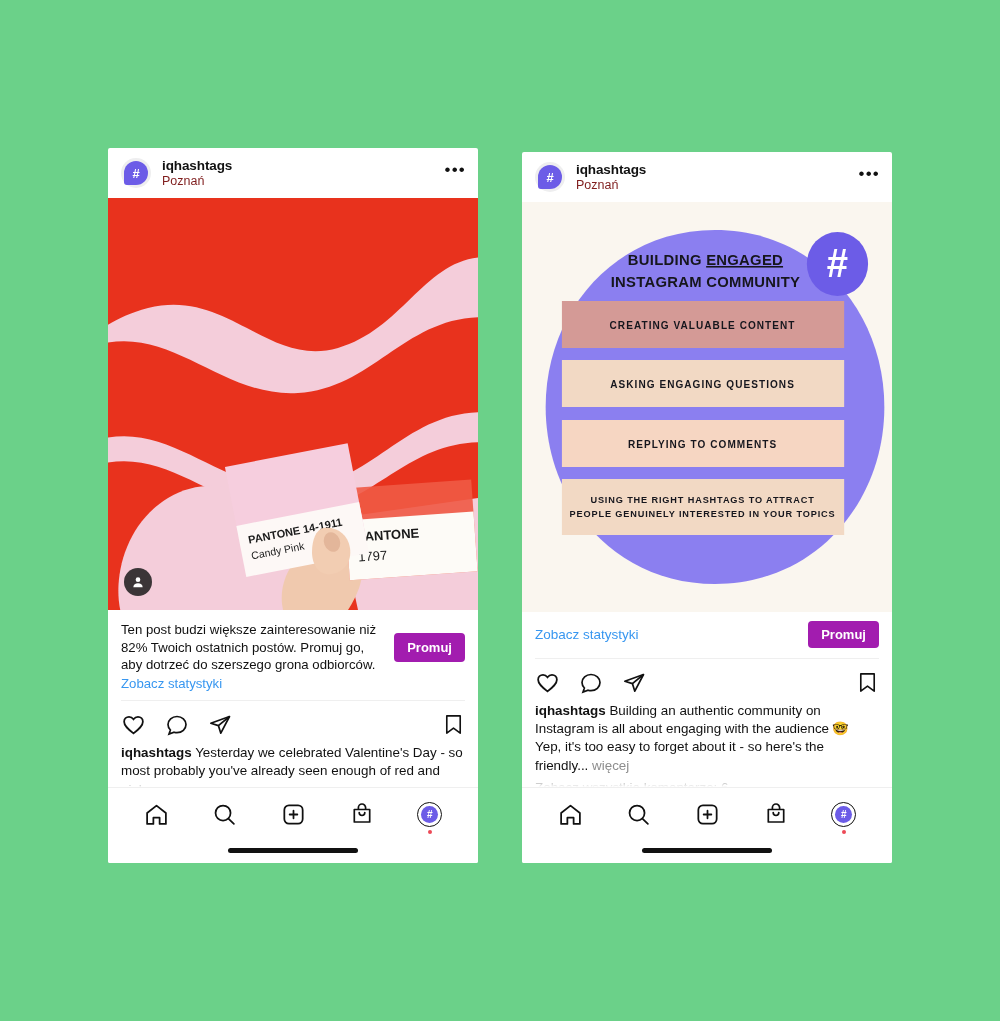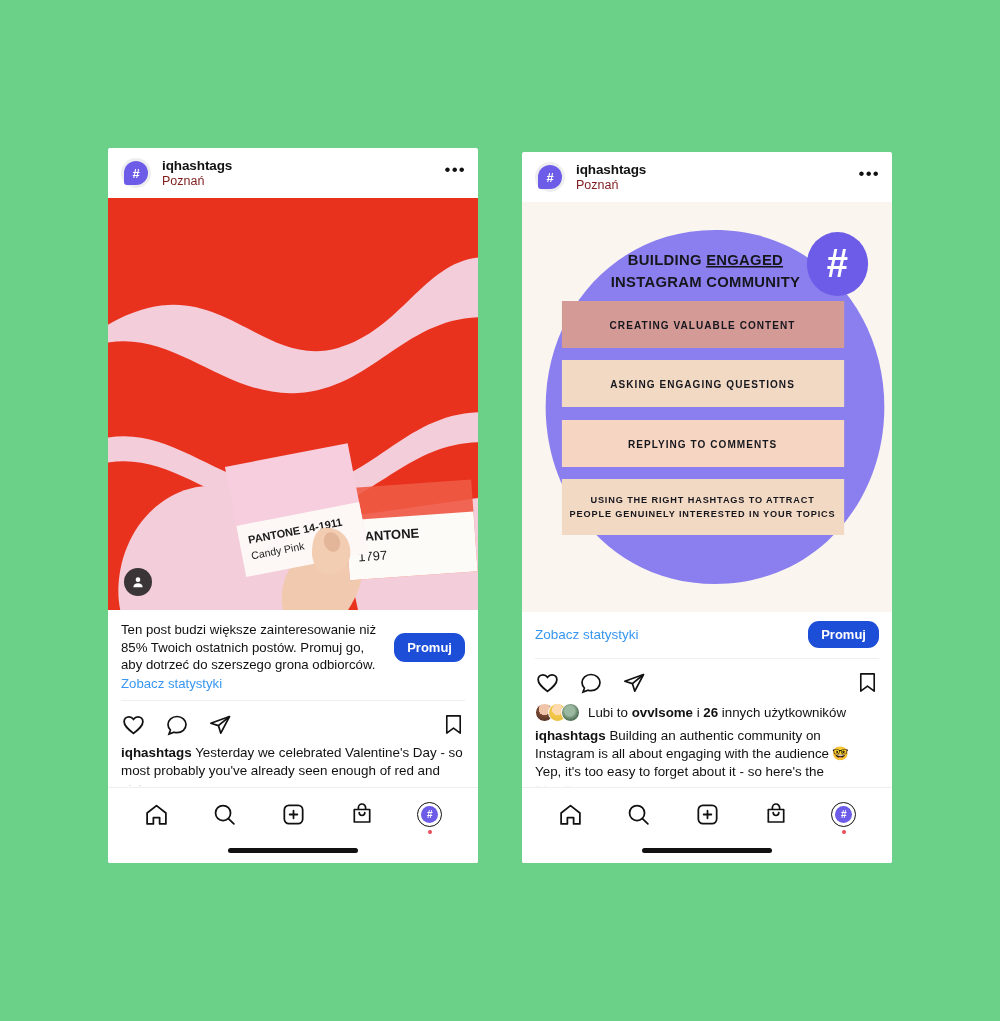--- a/index.html
+++ b/index.html
@@ -66,24 +66,24 @@
     display: flex; align-items: flex-start;
     padding: 11px 13px 8px 13px; gap: 8px;
   }
   .promo-text {
     font-size: 13.2px; color: #111; line-height: 1.33; flex: 1;
   }
   .promo-link {
     display: block; color: #3897f0; font-size: 13.2px; margin-top: 1px;
   }
   .btn-promuj {
-    background: #1d4ed8; color: #fff; border: none;
+    background: #a21caf; color: #fff; border: none;
     font-family: "Liberation Sans", sans-serif;
     font-size: 13px; font-weight: 700;
-    padding: 7px 13px; border-radius: 11px;
+    padding: 7px 13px; border-radius: 4px;
     flex: 0 0 auto; cursor: pointer; align-self: flex-start;
     margin-top: 12px;
   }
   .stats-row {
     display: flex; align-items: center; justify-content: space-between;
     padding: 9px 13px 10px 13px;
   }
   .stats-link { color: #3897f0; font-size: 13.5px; font-weight: 400; }
   .stats-row .btn-promuj { margin-top: 0; padding: 6px 13px; }
 
@@ -227,21 +227,21 @@
       <div class="tag-badge">
         <svg width="14" height="14" viewBox="0 0 24 24" fill="#fff">
             <circle cx="12" cy="8" r="4"></circle>
             <path d="M4 21c0-4.4 3.6-7 8-7s8 2.6 8 7z"></path>
           </svg>
       </div>
     </div>
 
     <div class="promo-row">
       <div class="promo-text">
-        <span>Ten post budzi większe zainteresowanie niż 85% Twoich ostatnich postów. Promuj go, aby dotrzeć do szerszego grona odbiorców.</span>
+        <span>Ten post budzi większe zainteresowanie niż 82% Twoich ostatnich postów. Promuj go, aby dotrzeć do szerszego grona odbiorców.</span>
         <span class="promo-link">Zobacz statystyki</span>
       </div>
       <button class="btn-promuj">Promuj</button>
     </div>
 
     <div class="hr"></div>
 
     <div class="actions">
       <span class="icon-btn">
         <svg width="25" height="25" viewBox="0 0 24 24" fill="none" stroke="#111" stroke-width="1.7">
@@ -375,34 +375,20 @@
             <path d="M10.4 12.6 21.5 3.5"></path>
           </svg>
       </span>
       <span class="icon-btn spacer">
         <svg width="23" height="23" viewBox="0 0 24 24" fill="none" stroke="#111" stroke-width="1.7" stroke-linejoin="round">
             <path d="M5 3h14v18l-7-5.2L5 21z"></path>
           </svg>
       </span>
     </div>
 
-    <div class="likes">
-      <span class="facepile">
-        <span class="face f1"></span>
-        <span class="face f2"></span>
-        <span class="face f3"></span>
-      </span>
-      <span class="likes-text">
-        <span>Lubi to</span>
-        <b>ovvlsome</b>
-        <span>i</span>
-        <b>26</b>
-        <span>innych użytkowników</span>
-      </span>
-    </div>
 
     <div class="caption">
       <b>iqhashtags</b>
       <span>Building an authentic community on Instagram is all about engaging with the audience 🤓 Yep, it's too easy to forget about it - so here's the friendly...</span>
       <span class="muted">więcej</span>
     </div>
 
     <div class="view-comments">Zobacz wszystkie komentarze: 6</div>
 
     <div class="comment">

